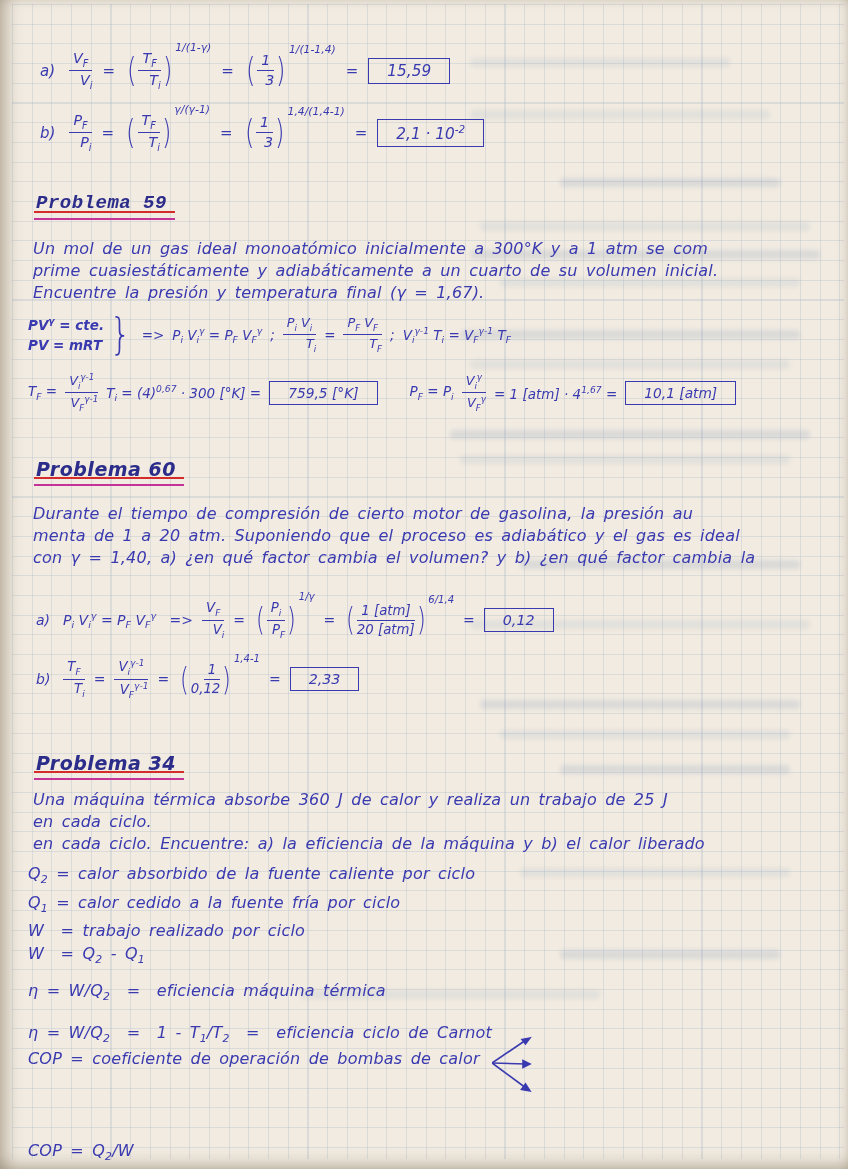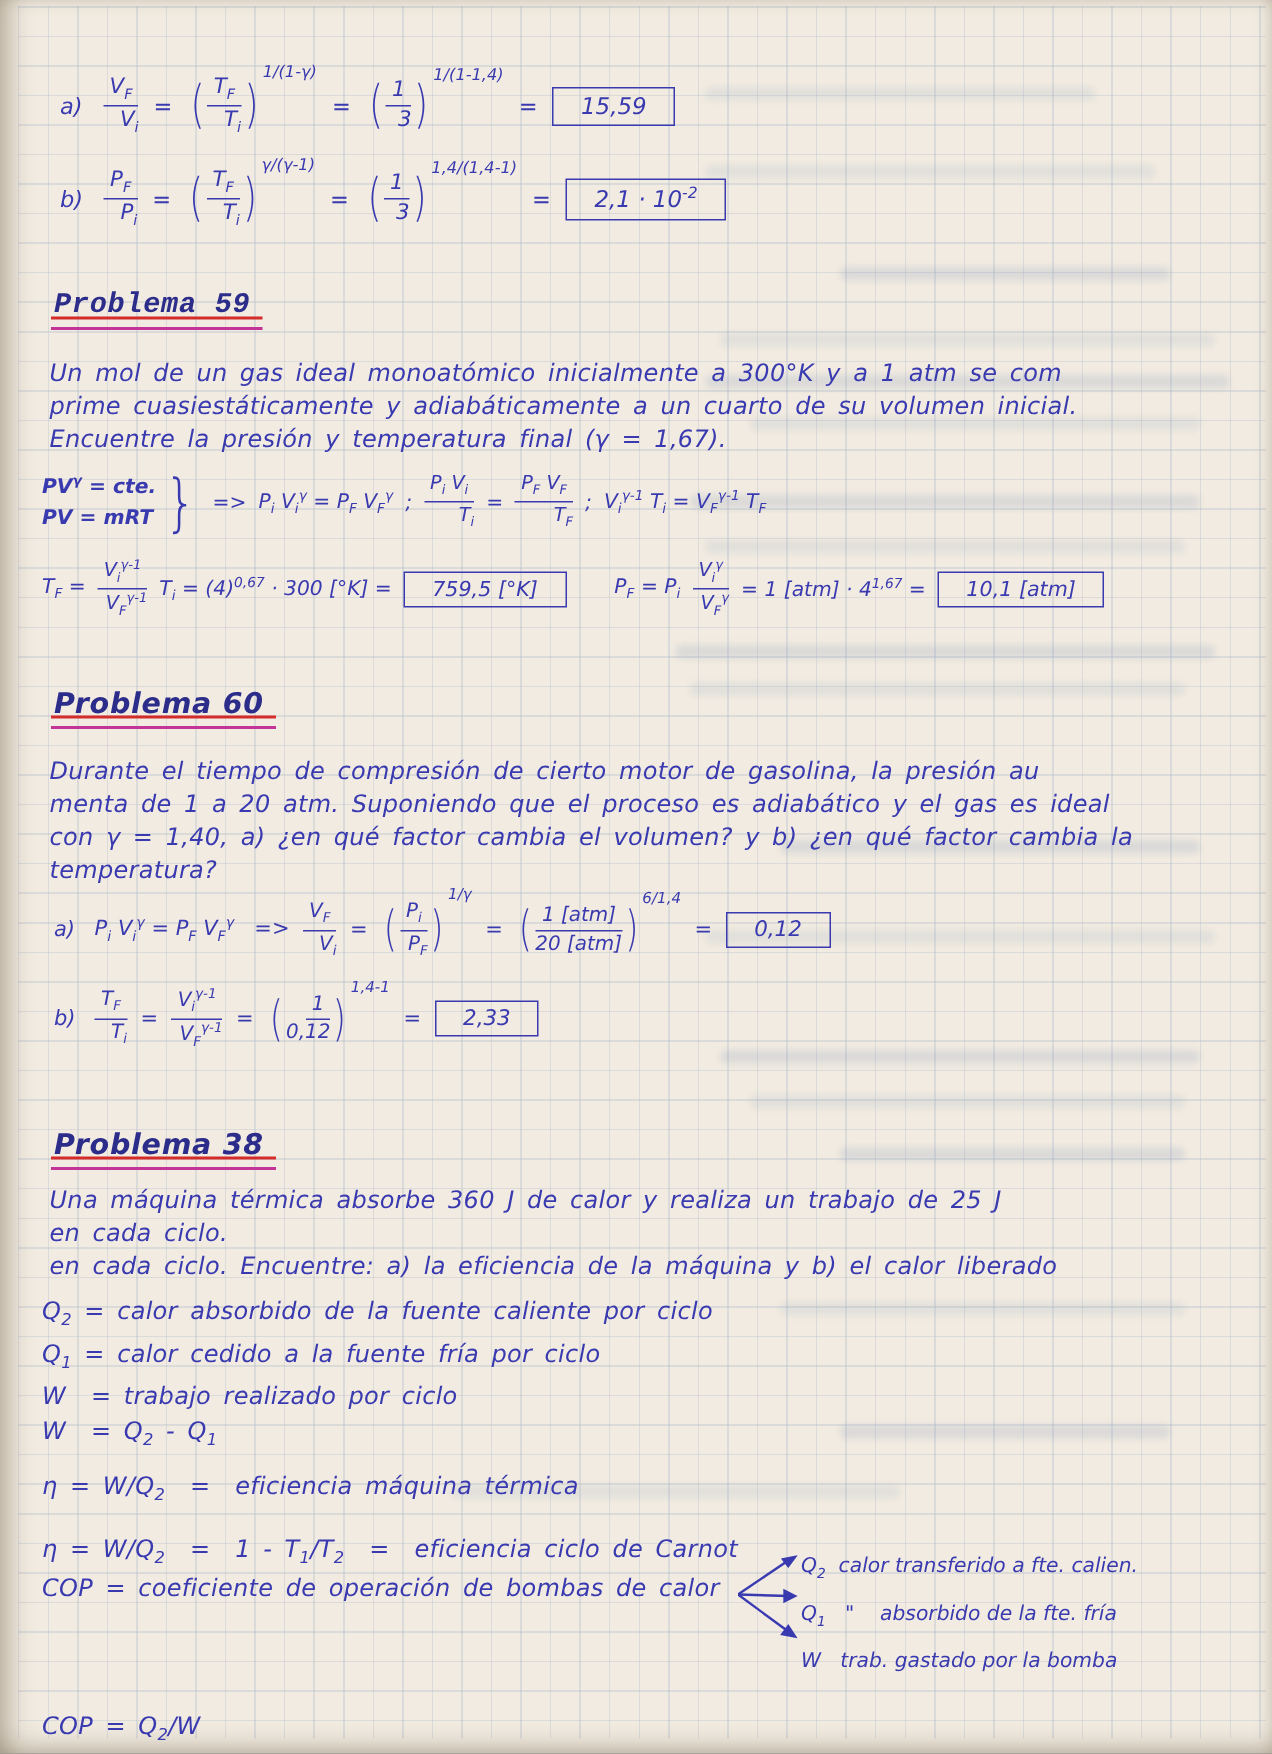--- a/index.html
+++ b/index.html
@@ -190,21 +190,20 @@
       </span>
       <span class="tk">= 1 [atm] · 4<sup>1,67</sup> =</span>
       <span class="ansbox">10,1 [atm]</span>
     </div>
 
   <div class="ptitle" style="left:36px;top:458px;">Problema 60</div>
   <div class="hw" style="left:33px;top:503px;">
       <div class="line">Durante el tiempo de compresión de cierto motor de gasolina, la presión au</div>
       <div class="line">menta de 1 a 20 atm. Suponiendo que el proceso es adiabático y el gas es ideal</div>
       <div class="line">con γ = 1,40, a) ¿en qué factor cambia el volumen? y b) ¿en qué factor cambia la</div>
-      <div class="line">temperatura?</div>
     </div>
   <div class="eqrow" style="left:36px;top:600px;font-size:14px;gap:9px;">
       <span class="lbl">a)</span>
       <span class="tk">P<sub>i</sub> V<sub>i</sub><sup>γ</sup> = P<sub>F</sub> V<sub>F</sub><sup>γ</sup>   =&gt;</span>
       <span class="frac">
         <span class="num">V<sub>F</sub></span>
         <span class="den">V<sub>i</sub></span>
       </span>
       <span class="tk">=</span>
       <span class="paren">
@@ -247,21 +246,21 @@
           <span class="num">1</span>
           <span class="den">0,12</span>
         </span>
         <span class="pmark">)</span>
         <span class="pexp">1,4-1</span>
       </span>
       <span class="tk">=</span>
       <span class="ansbox">2,33</span>
     </div>
 
-  <div class="ptitle" style="left:36px;top:752px;">Problema 38</div>
+  <div class="ptitle" style="left:36px;top:752px;">Problema 34</div>
   <div class="hw" style="left:33px;top:789px;">
       <div class="line">Una máquina térmica absorbe 360 J de calor y realiza un trabajo de 25 J</div>
       <div class="line">en cada ciclo.</div>
       <div class="line">en cada ciclo. Encuentre: a) la eficiencia de la máquina y b) el calor liberado</div>
     </div>
   <div class="hw" style="left:28px;top:863px;line-height:22.5px;">
       <div class="line">Q<sub>2</sub> = calor absorbido de la fuente caliente por ciclo</div>
       <div class="line">Q<sub>1</sub> = calor cedido a la fuente fría por ciclo</div>
       <div class="line">W  = trabajo realizado por ciclo</div>
       <div class="line">W  = Q<sub>2</sub> - Q<sub>1</sub></div>
@@ -275,20 +274,15 @@
   <svg class="fan" width="40" height="64" viewBox="0 0 40 64">
     <g stroke="#3a3ab0" stroke-width="1.6" fill="#3a3ab0">
       <line x1="0" y1="30" x2="34" y2="7"></line>
         <path d="M38 5 L30 6.5 L33.5 11 Z"></path>
       <line x1="0" y1="30" x2="34" y2="31"></line>
         <path d="M38 31 L31 27.5 L31 34.5 Z"></path>
       <line x1="0" y1="30" x2="34" y2="55"></line>
         <path d="M38 58 L33.5 51 L29.5 56.5 Z"></path>
     </g>
   </svg>
-  <div class="branches">
-      <div class="line">Q<sub>2</sub>  calor transferido a fte. calien.</div>
-      <div class="line">Q<sub>1</sub>   "    absorbido de la fte. fría</div>
-      <div class="line">W   trab. gastado por la bomba</div>
-    </div>
 
   <div class="hw" style="left:28px;top:1140px;"><span class="line">COP = Q<sub>2</sub>/W</span></div>
 </div>
 
 </body></html>

